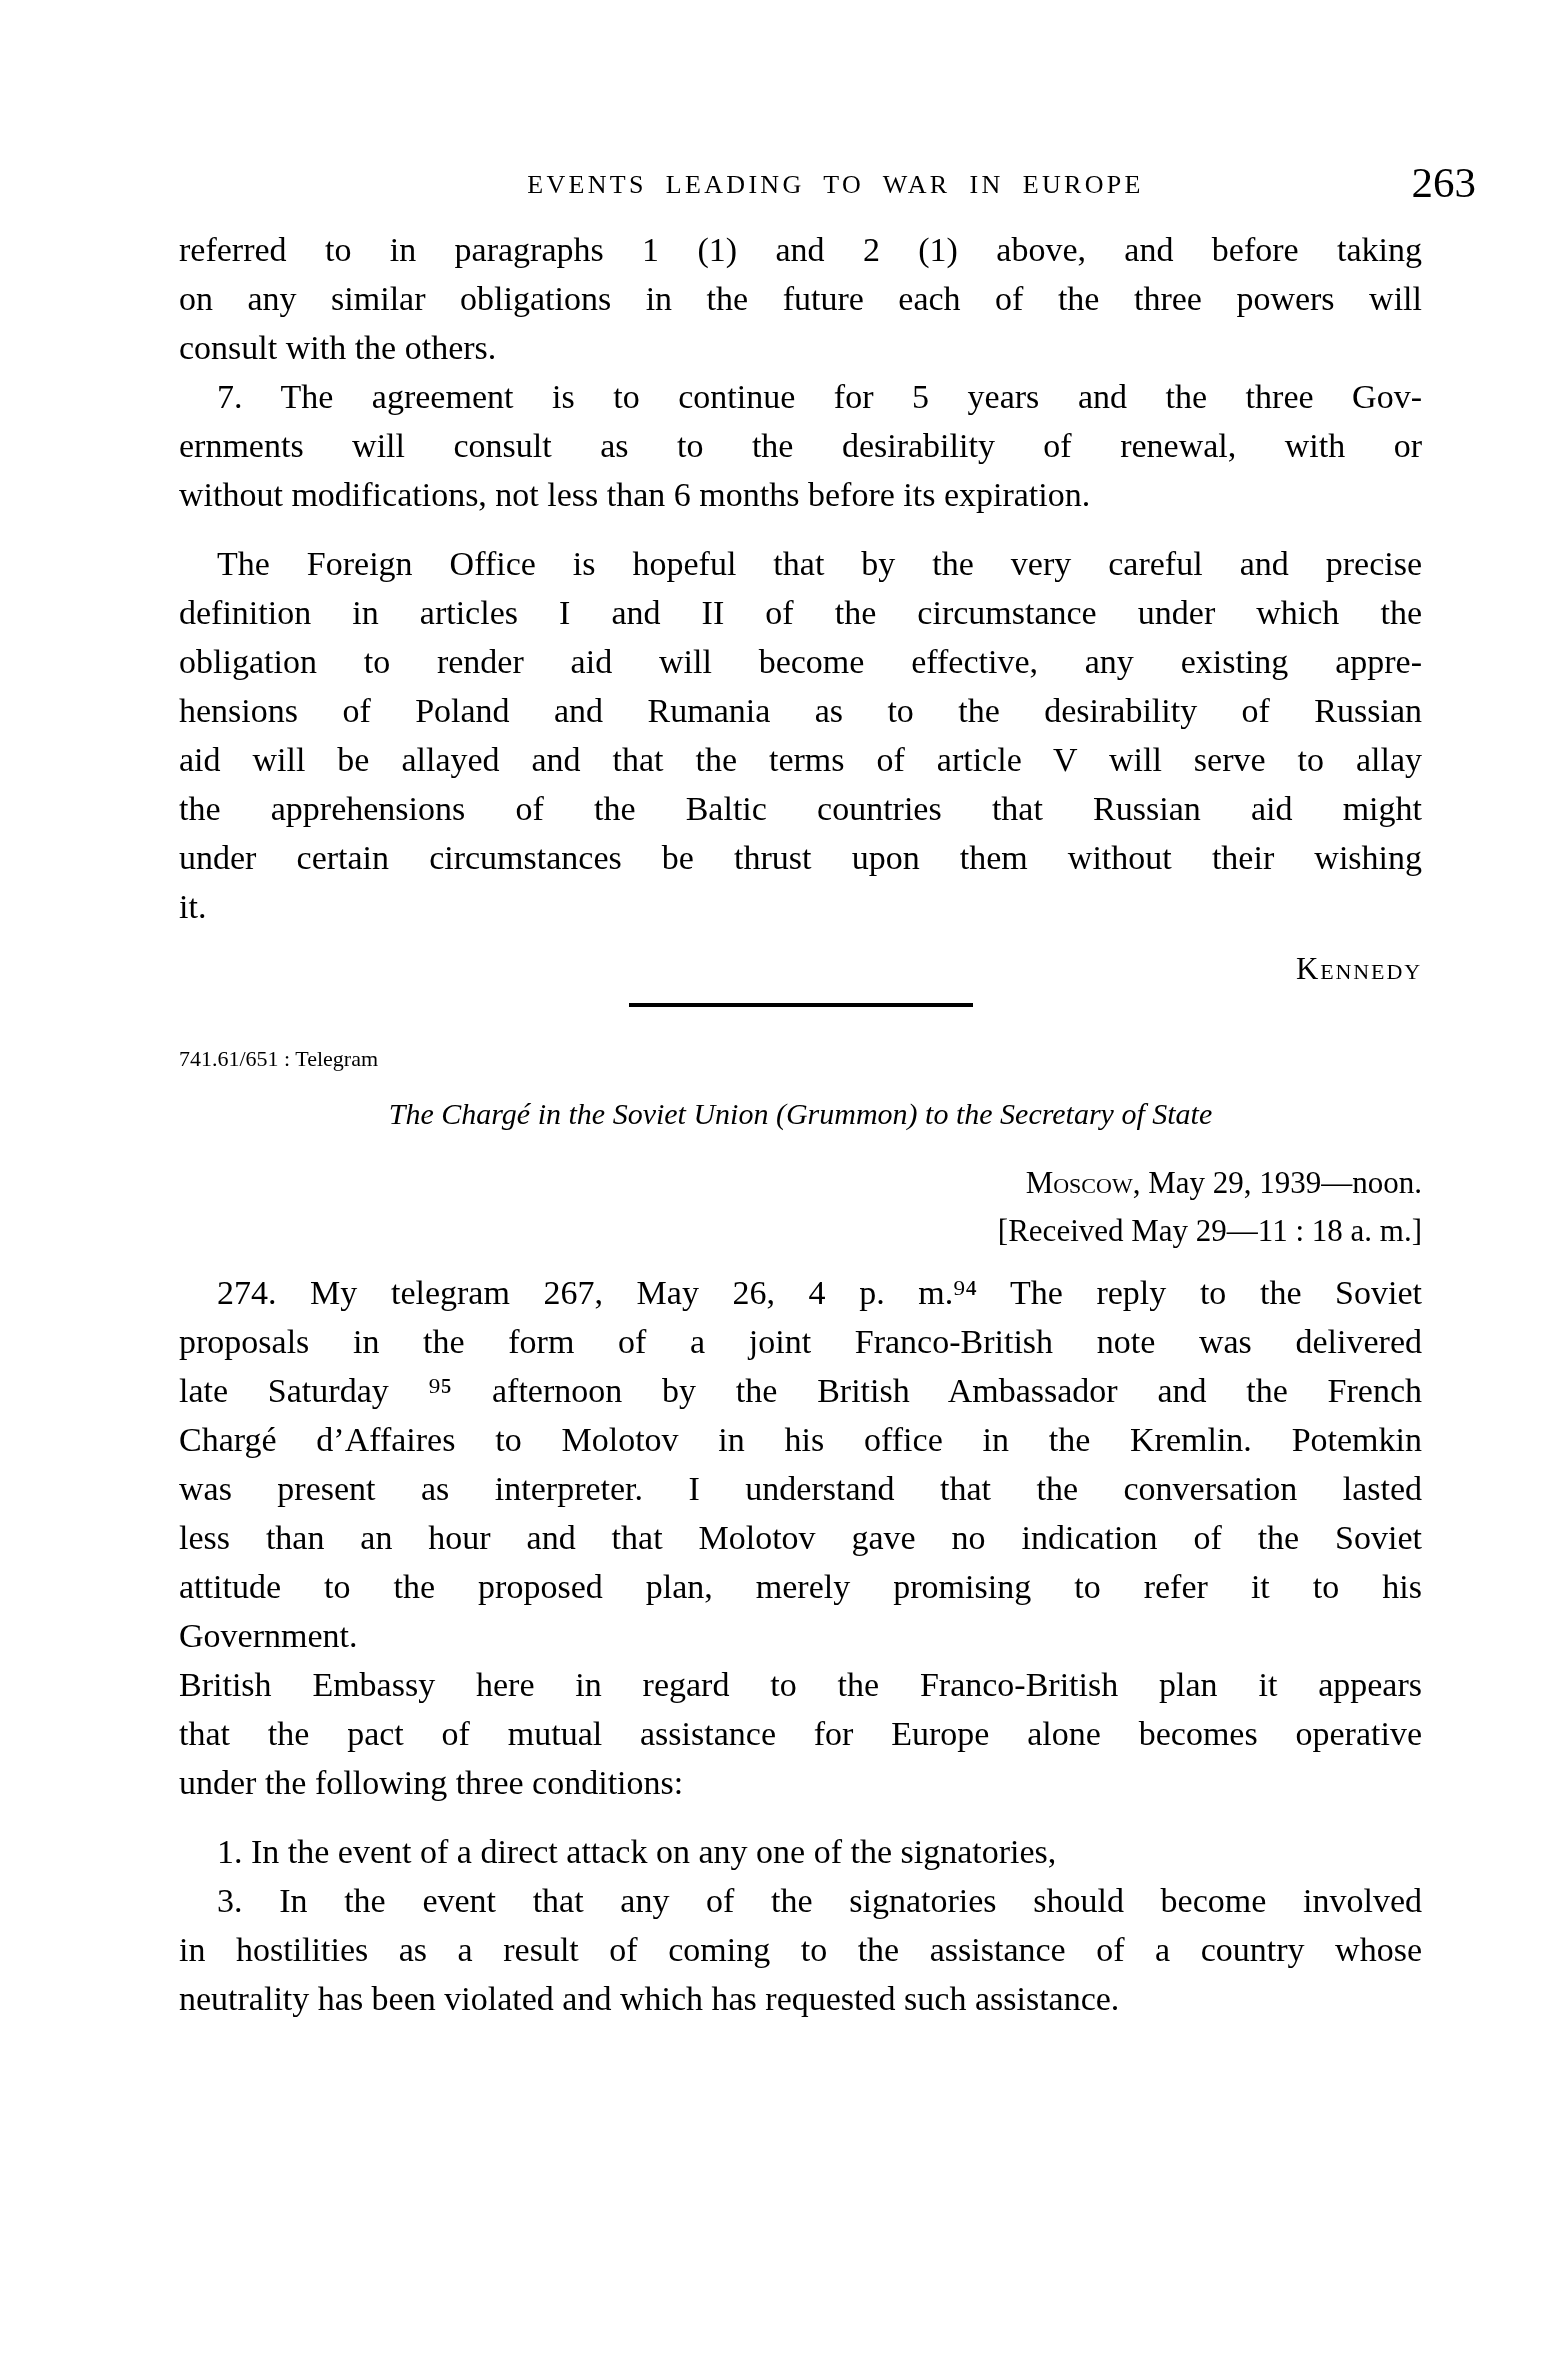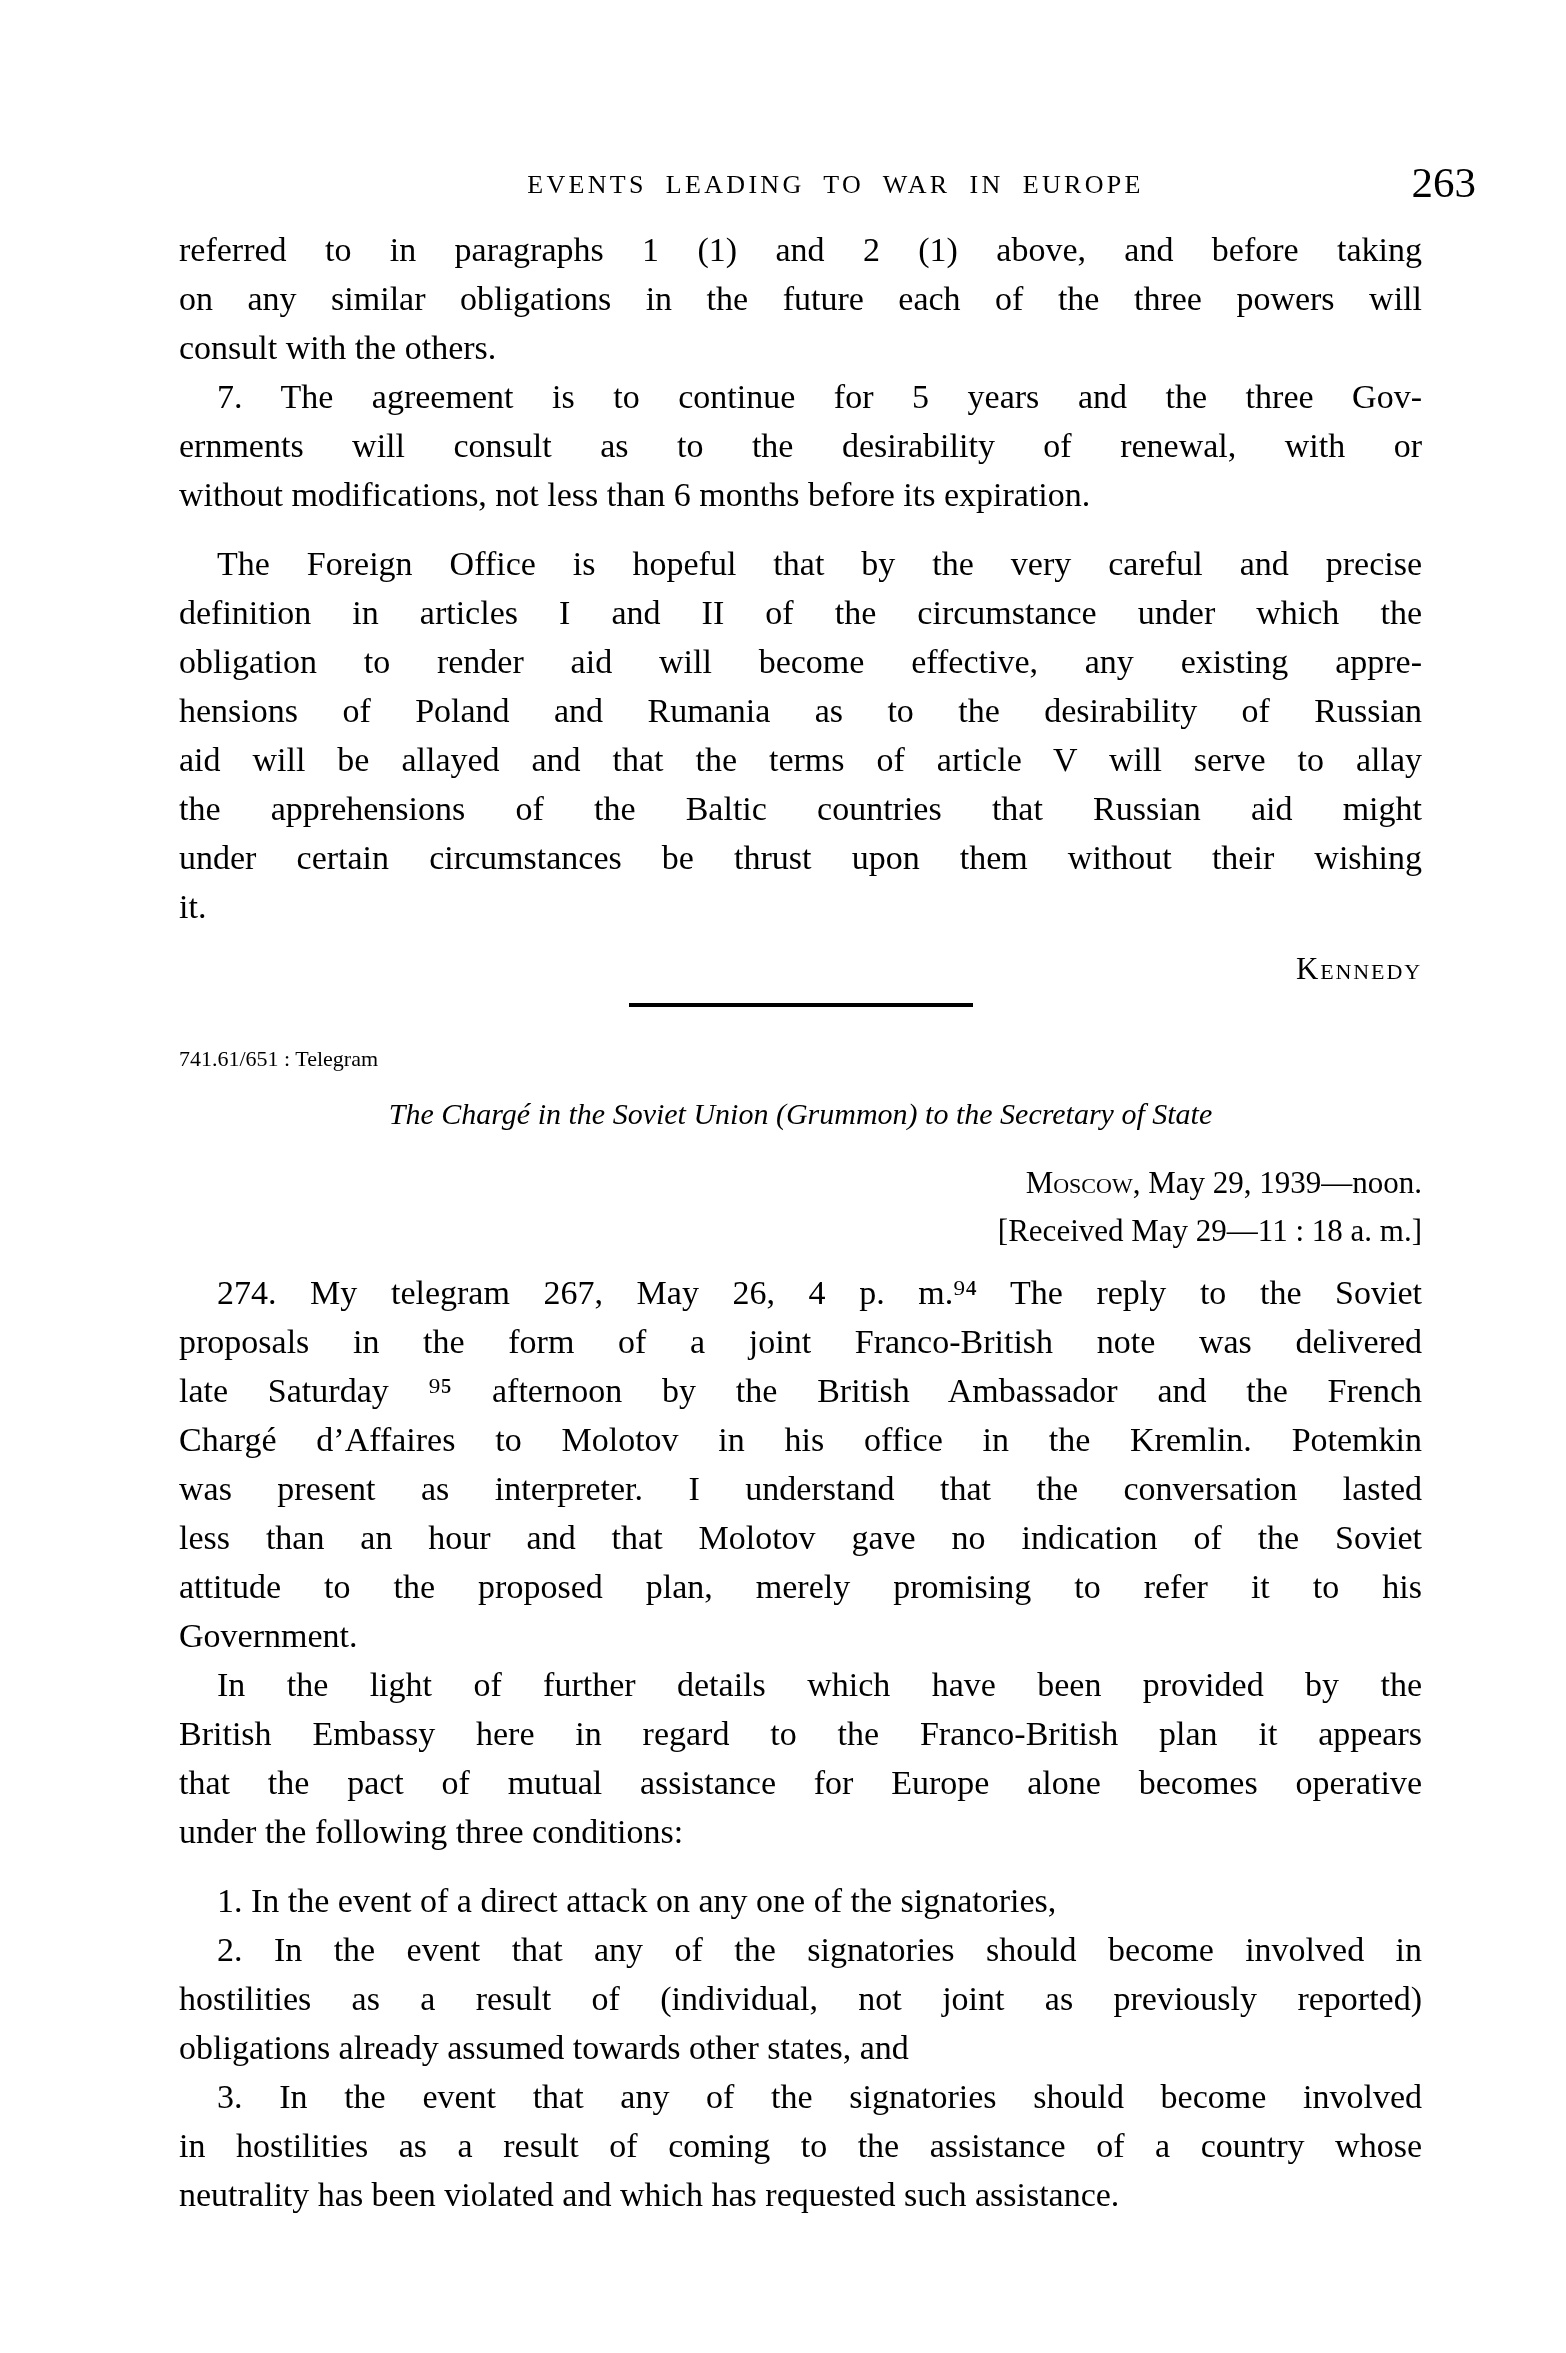--- a/index.html
+++ b/index.html
@@ -162,32 +162,26 @@
           <div class="line indent">274. My telegram 267, May 26, 4 p. m.⁹⁴ The reply to the Soviet</div>
           <div class="line">proposals in the form of a joint Franco-British note was delivered</div>
           <div class="line">late Saturday ⁹⁵ afternoon by the British Ambassador and the French</div>
           <div class="line">Chargé d’Affaires to Molotov in his office in the Kremlin. Potemkin</div>
           <div class="line">was present as interpreter. I understand that the conversation lasted</div>
           <div class="line">less than an hour and that Molotov gave no indication of the Soviet</div>
           <div class="line">attitude to the proposed plan, merely promising to refer it to his</div>
           <div class="line last">Government.</div>
         </div>
         <div class="para">
-          <div class="line indent">In the light of further details which have been provided by the</div>
           <div class="line">British Embassy here in regard to the Franco-British plan it appears</div>
           <div class="line">that the pact of mutual assistance for Europe alone becomes operative</div>
           <div class="line last">under the following three conditions:</div>
         </div>
         <div class="para gap">
           <div class="line last indent">1. In the event of a direct attack on any one of the signatories,</div>
-        </div>
-        <div class="para">
-          <div class="line indent">2. In the event that any of the signatories should become involved in</div>
-          <div class="line">hostilities as a result of (individual, not joint as previously reported)</div>
-          <div class="line last">obligations already assumed towards other states, and</div>
         </div>
         <div class="para">
           <div class="line indent">3. In the event that any of the signatories should become involved</div>
           <div class="line">in hostilities as a result of coming to the assistance of a country whose</div>
           <div class="line last">neutrality has been violated and which has requested such assistance.</div>
         </div>
       </div>
 
   </div>
 </div>

